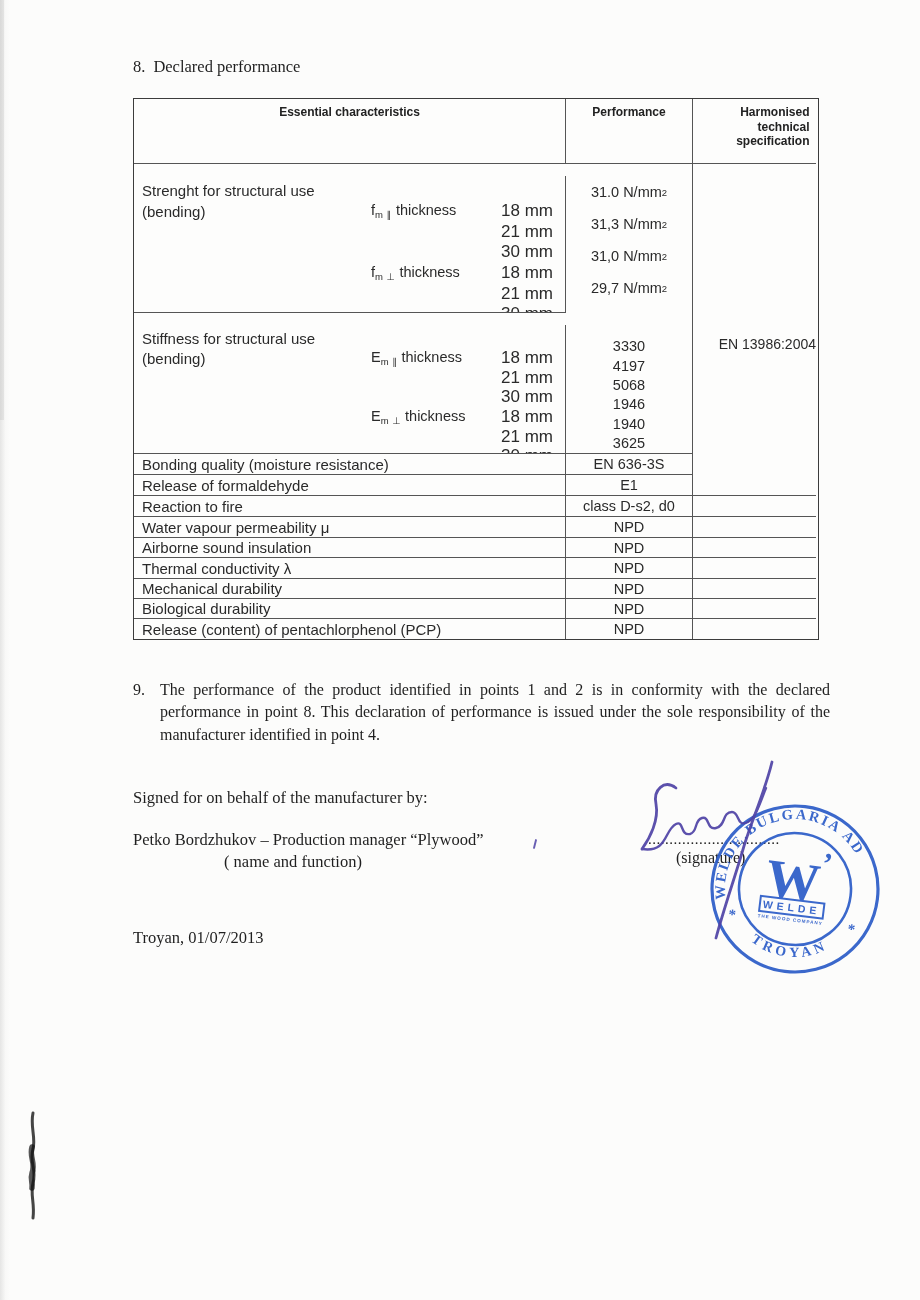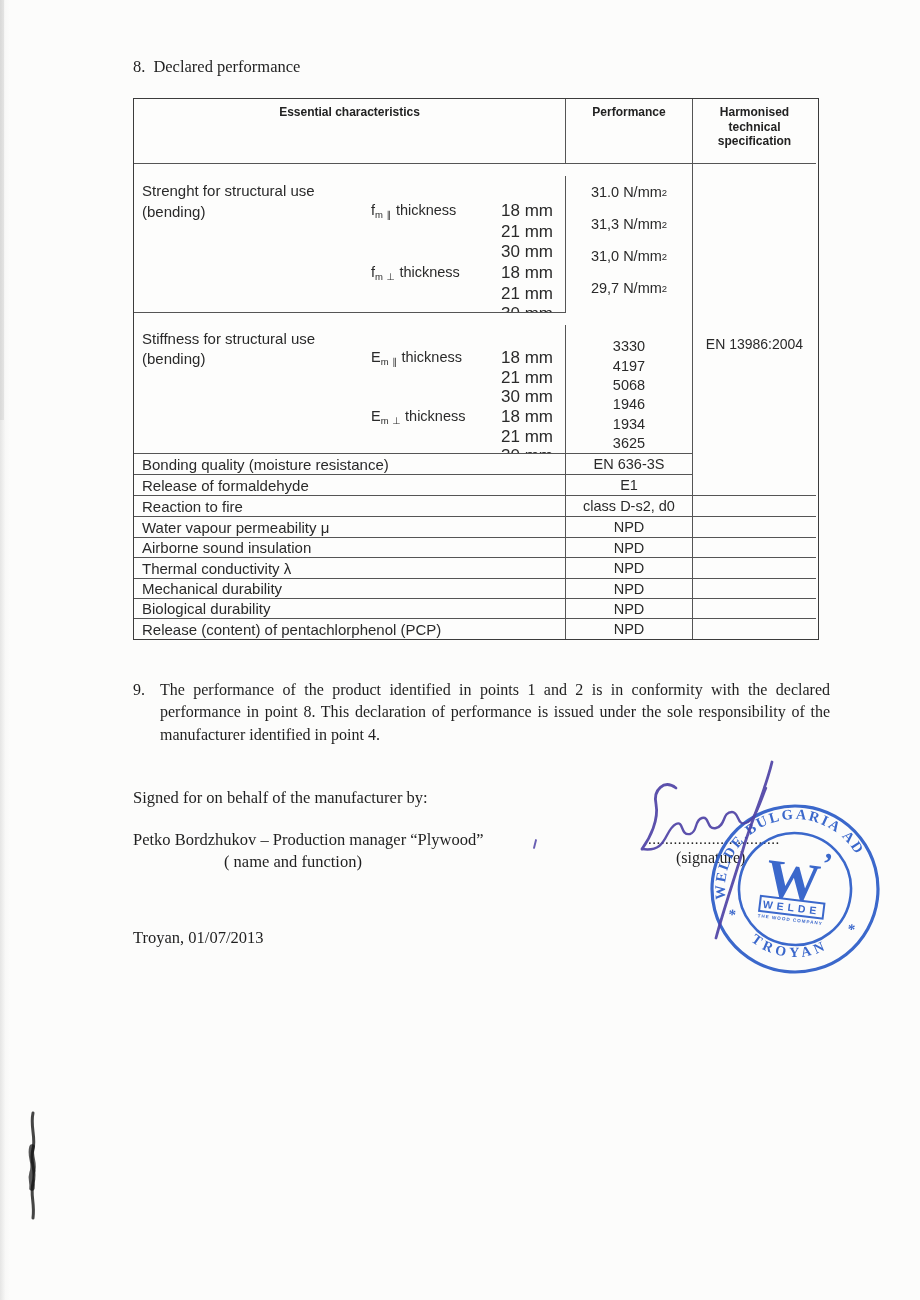--- a/index.html
+++ b/index.html
@@ -22,21 +22,21 @@
   
   .doc-table{
     position:absolute;left:133px;top:98px;width:684px;
     border:1.4px solid #3c3c3c;box-sizing:content-box;
     display:grid;grid-template-columns:432px 127px 123px;
     grid-template-rows:65px 149px 141px 21px 21px 21px 21px 20px 21px 20px 20px 20px;
     font-family:"Liberation Sans", sans-serif;font-size:14.5px;color:#2a2a2a;
     background:#fdfdfc;
   }
   .cell{border-right:1px solid #555;border-bottom:1px solid #555;box-sizing:border-box;overflow:hidden;}
-  .cell.nbr{border-right:none;}
+  .cell.nbr{border-right:none;text-align:right;}
   .cell.nbb{border-bottom:none;gap:16px;}
   .hcell{font-weight:bold;font-size:12px;text-align:center;padding-top:6px;line-height:14.5px;color:#222;}
   .hcell .hw{display:block;margin:0 auto;width:110px;}
   .lblcell{display:flex;align-items:center;padding-left:8px;font-size:15px;}
   .valcell{display:flex;align-items:center;justify-content:center;font-size:14.5px;}
   .bigcell{padding-top:4px;margin-top:12px;}
   .t-line{display:flex;align-items:center;}
   .t-line .lblc{width:237px;padding-left:8px;box-sizing:border-box;font-size:15px;}
   .t-line .symc{width:130px;font-size:14.5px;}
   .t-line .sizec{font-size:17px;}
@@ -191,21 +191,21 @@
           <span class="sizec">30 mm</span>
         </div>
     </div>
 
     <div class="cell vstack" style="grid-row:3;grid-column:2">
       <span class="eline"></span>
       <span class="eline">3330</span>
       <span class="eline">4197</span>
       <span class="eline">5068</span>
       <span class="eline">1946</span>
-      <span class="eline">1934</span>
+      <span class="eline">1940</span>
       <span class="eline">3625</span>
     </div>
 
     <div class="cell nbr speccell" style="grid-row:2 / span 4;grid-column:3">
       <span>EN 13986:2004</span>
     </div>
 
     <div class="cell lblcell" style="grid-row:4;grid-column:1">Bonding quality (moisture resistance)</div>
     <div class="cell valcell" style="grid-row:4;grid-column:2">EN 636-3S</div>
 

